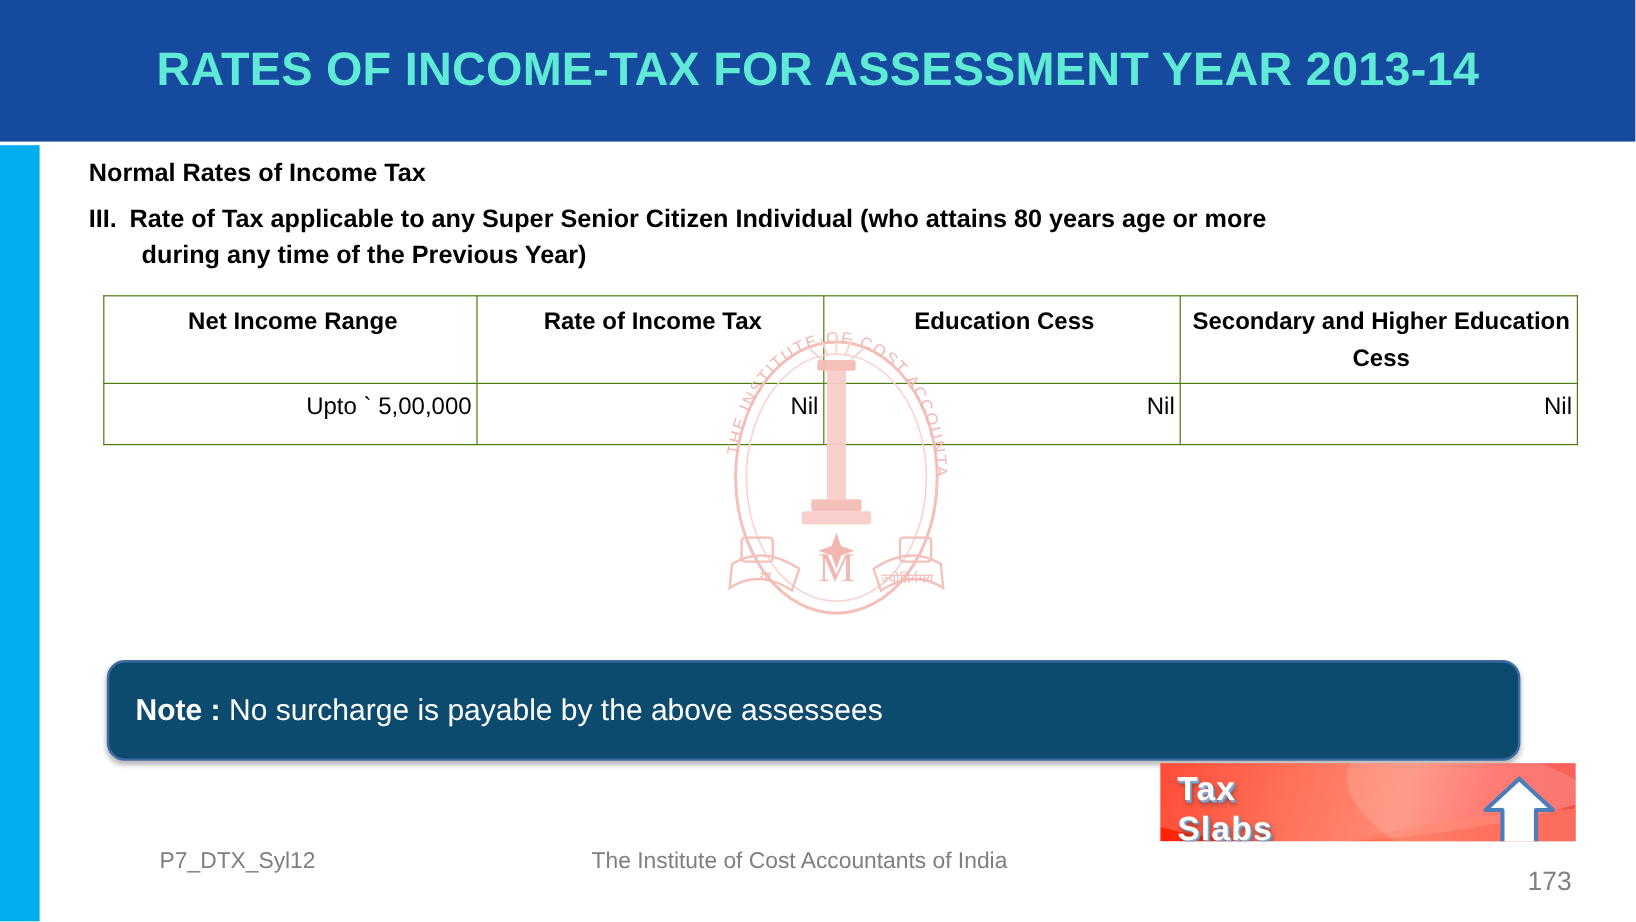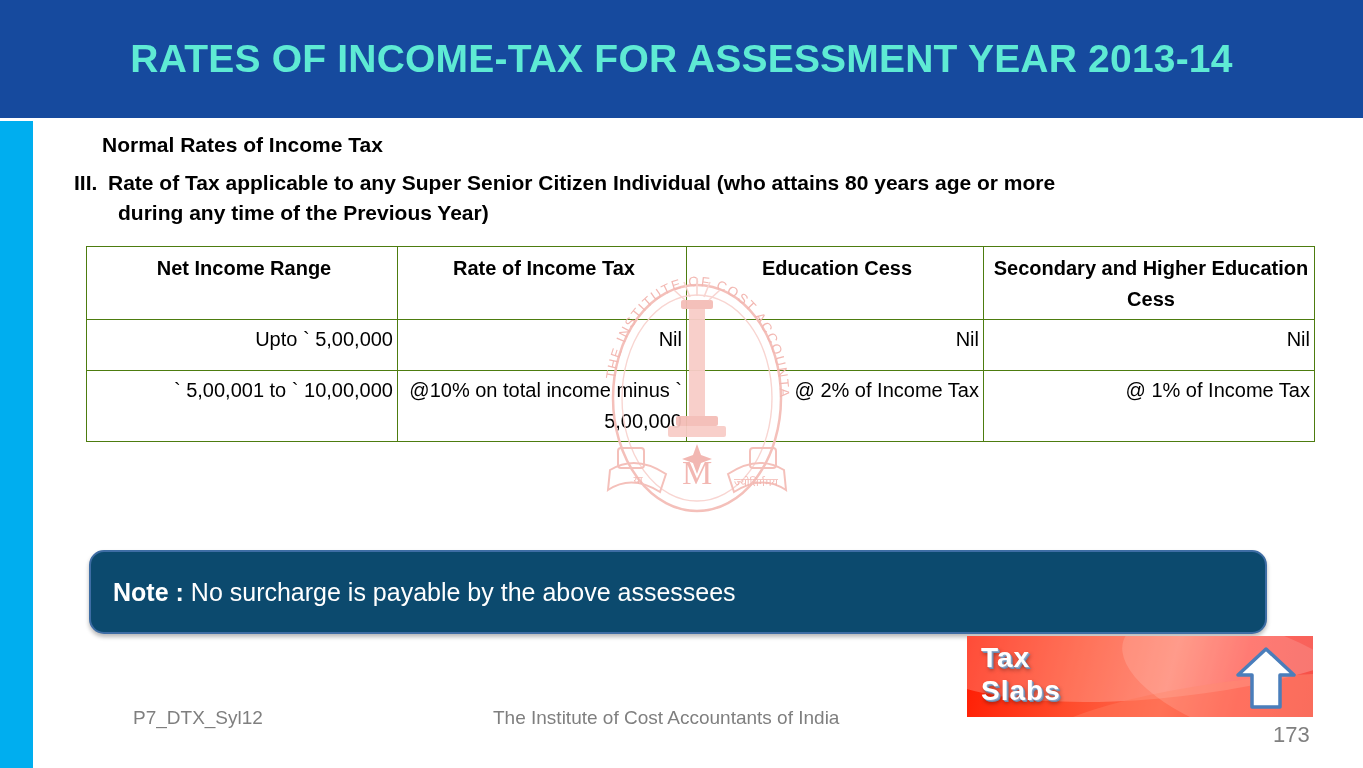--- a/index.html
+++ b/index.html
@@ -51,21 +51,20 @@
   }
 
   
   #subtitle-normal-rates {
     position: absolute;
     left: 74px;
     top: 131px;
     font-size: 21px;
     font-weight: bold;
     line-height: 28px;
-    margin-left: 28px;
   }
   #clause-block {
     position: absolute;
     left: 74px;
     top: 168px;
     width: 1240px;
     font-size: 21px;
     font-weight: bold;
     line-height: 30px;
   }
@@ -156,21 +155,21 @@
     font-weight: bold;
     margin-right: 7px;
   }
 
   
   #tax-slabs-image {
     position: absolute;
     left: 967px;
     top: 636px;
     width: 346px;
-    height: 81px;
+    height: 65px;
     overflow: hidden;
     background: linear-gradient(105deg, #FF1A00 0%, #FF4B2B 32%, #FF6B52 58%, #FF3B30 78%, #F4342B 100%);
   }
   #tax-slabs-image .swoosh-a {
     position: absolute;
     left: -40px;
     top: -58px;
     width: 470px;
     height: 120px;
     background: rgba(255,255,255,0.22);
@@ -307,26 +306,20 @@
       <th class="col-4">Secondary and Higher Education Cess</th>
     </tr>
   </thead>
   <tbody>
     <tr class="row-1">
       <td>Upto ` 5,00,000</td>
       <td>Nil</td>
       <td>Nil</td>
       <td>Nil</td>
     </tr>
-    <tr class="row-2">
-      <td>` 5,00,001 to ` 10,00,000</td>
-      <td>@10% on total income minus ` 5,00,000</td>
-      <td>@ 2% of Income Tax</td>
-      <td>@ 1% of Income Tax</td>
-    </tr>
   </tbody>
 </table>
 
 <div id="note-banner">
   <span class="note-label">Note :</span>
   <span class="note-text">No surcharge is payable by the above assessees</span>
 </div>
 
 <div id="tax-slabs-image">
   <div class="swoosh-a"></div>

